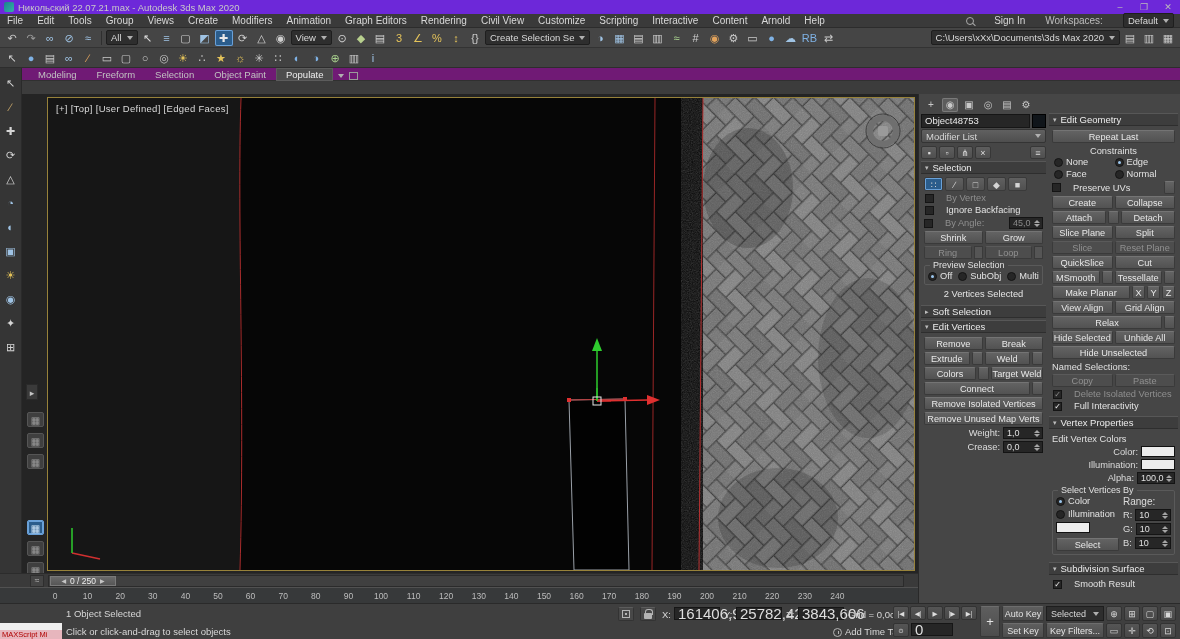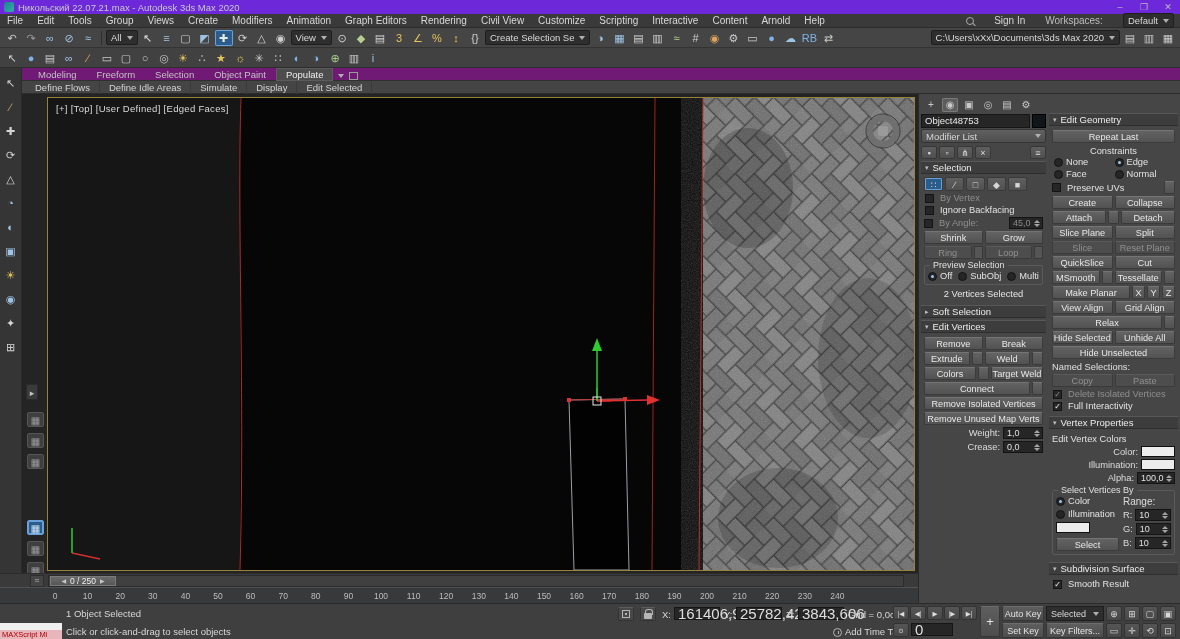--- a/index.html
+++ b/index.html
@@ -69,21 +69,21 @@
 .rollout{margin-top:2px}
 .rhead{height:13px;background:#3d3d3d;border-top:1px solid #575757;border-bottom:1px solid #2e2e2e;display:flex;align-items:center;gap:4px;padding:0 4px;font-size:9.5px;color:#ececec}
 .rhead::before{content:"▾";font-size:7px;color:#bcbcbc}
 .rhead.collapsed::before{content:"▸"}
 .rbody{padding:2px 1px 3px;background:#464646}
 .brow{display:flex;gap:2px;margin:2px 2px 0}
 .pbtn{flex:1;height:13px;background:linear-gradient(#636363,#525252);border:1px solid #3a3a3a;border-top-color:#747474;border-radius:2px;font-size:9.2px;color:#e8e8e8;display:flex;align-items:center;justify-content:center;white-space:nowrap;overflow:hidden}
 .pbtn.disabled{color:#909090;background:#4d4d4d;border-top-color:#5a5a5a}
 .pbtn.small{flex:0 0 13px}
 .sbtn{flex:0 0 11px;height:13px;background:linear-gradient(#636363,#525252);border:1px solid #3a3a3a;border-top-color:#747474;border-radius:2px}
-.checkrow{display:flex;align-items:center;gap:6px;margin:2px 3px 0;font-size:9.3px;color:#e2e2e2}
+.checkrow{display:flex;align-items:center;gap:12px;margin:2px 3px 0;font-size:9.3px;color:#e2e2e2}
 .checkrow.disabled{color:#8f8f8f}
 .cbox{width:9px;height:9px;background:#262626;border:1px solid #141414;font-size:8px;line-height:8px;text-align:center;color:#f0f0f0;flex:none}
 .checkrow.disabled .cbox{color:#8f8f8f}
 .radiorow{display:flex;align-items:center;gap:3px;font-size:9.3px;color:#e2e2e2}
 .radio{width:9px;height:9px;border-radius:50%;background:#262626;border:1px solid #141414;position:relative;flex:none}
 .radio.on::after{content:"";position:absolute;inset:2px;background:#9cc7ef;border-radius:50%}
 .field{height:12px;background:#262626;border:1px solid #141414;display:flex;align-items:center;font-size:9px;color:#e0e0e0;padding:0 1px 0 3px;gap:2px}
 .field.disabled{color:#8a8a8a}
 .spin{width:8px;display:flex;flex-direction:column;gap:1px;margin-left:auto;align-items:center}
 .spin i{display:block;width:0;height:0;border-left:3px solid transparent;border-right:3px solid transparent}
@@ -277,27 +277,20 @@
         <span class="rtab">Freeform</span>
         <span class="rtab">Selection</span>
         <span class="rtab">Object Paint</span>
         <span class="rtab active">Populate</span>
       </span>
     <span class="ribextra">
       <span class="dd"></span>
       <span class="ribbox"></span>
     </span>
   </div>
-  <div class="ribbontools">
-      <span class="rtool">Define Flows</span>
-      <span class="rtool">Define Idle Areas</span>
-      <span class="rtool">Simulate</span>
-      <span class="rtool">Display</span>
-      <span class="rtool">Edit Selected</span>
-    </div>
 
   <div class="leftstrip">
       <span class="ticon" style="color: rgb(213, 213, 213);">↖</span>
       <span class="ticon" style="color: rgb(201, 168, 106);">∕</span>
       <span class="ticon" style="color: rgb(213, 213, 213);">✚</span>
       <span class="ticon" style="color: rgb(213, 213, 213);">⟳</span>
       <span class="ticon" style="color: rgb(213, 213, 213);">△</span>
       <span class="ticon" style="color: rgb(159, 195, 228);">◔</span>
       <span class="ticon" style="color: rgb(159, 195, 228);">◐</span>
       <span class="ticon" style="color: rgb(159, 195, 228);">▣</span>

